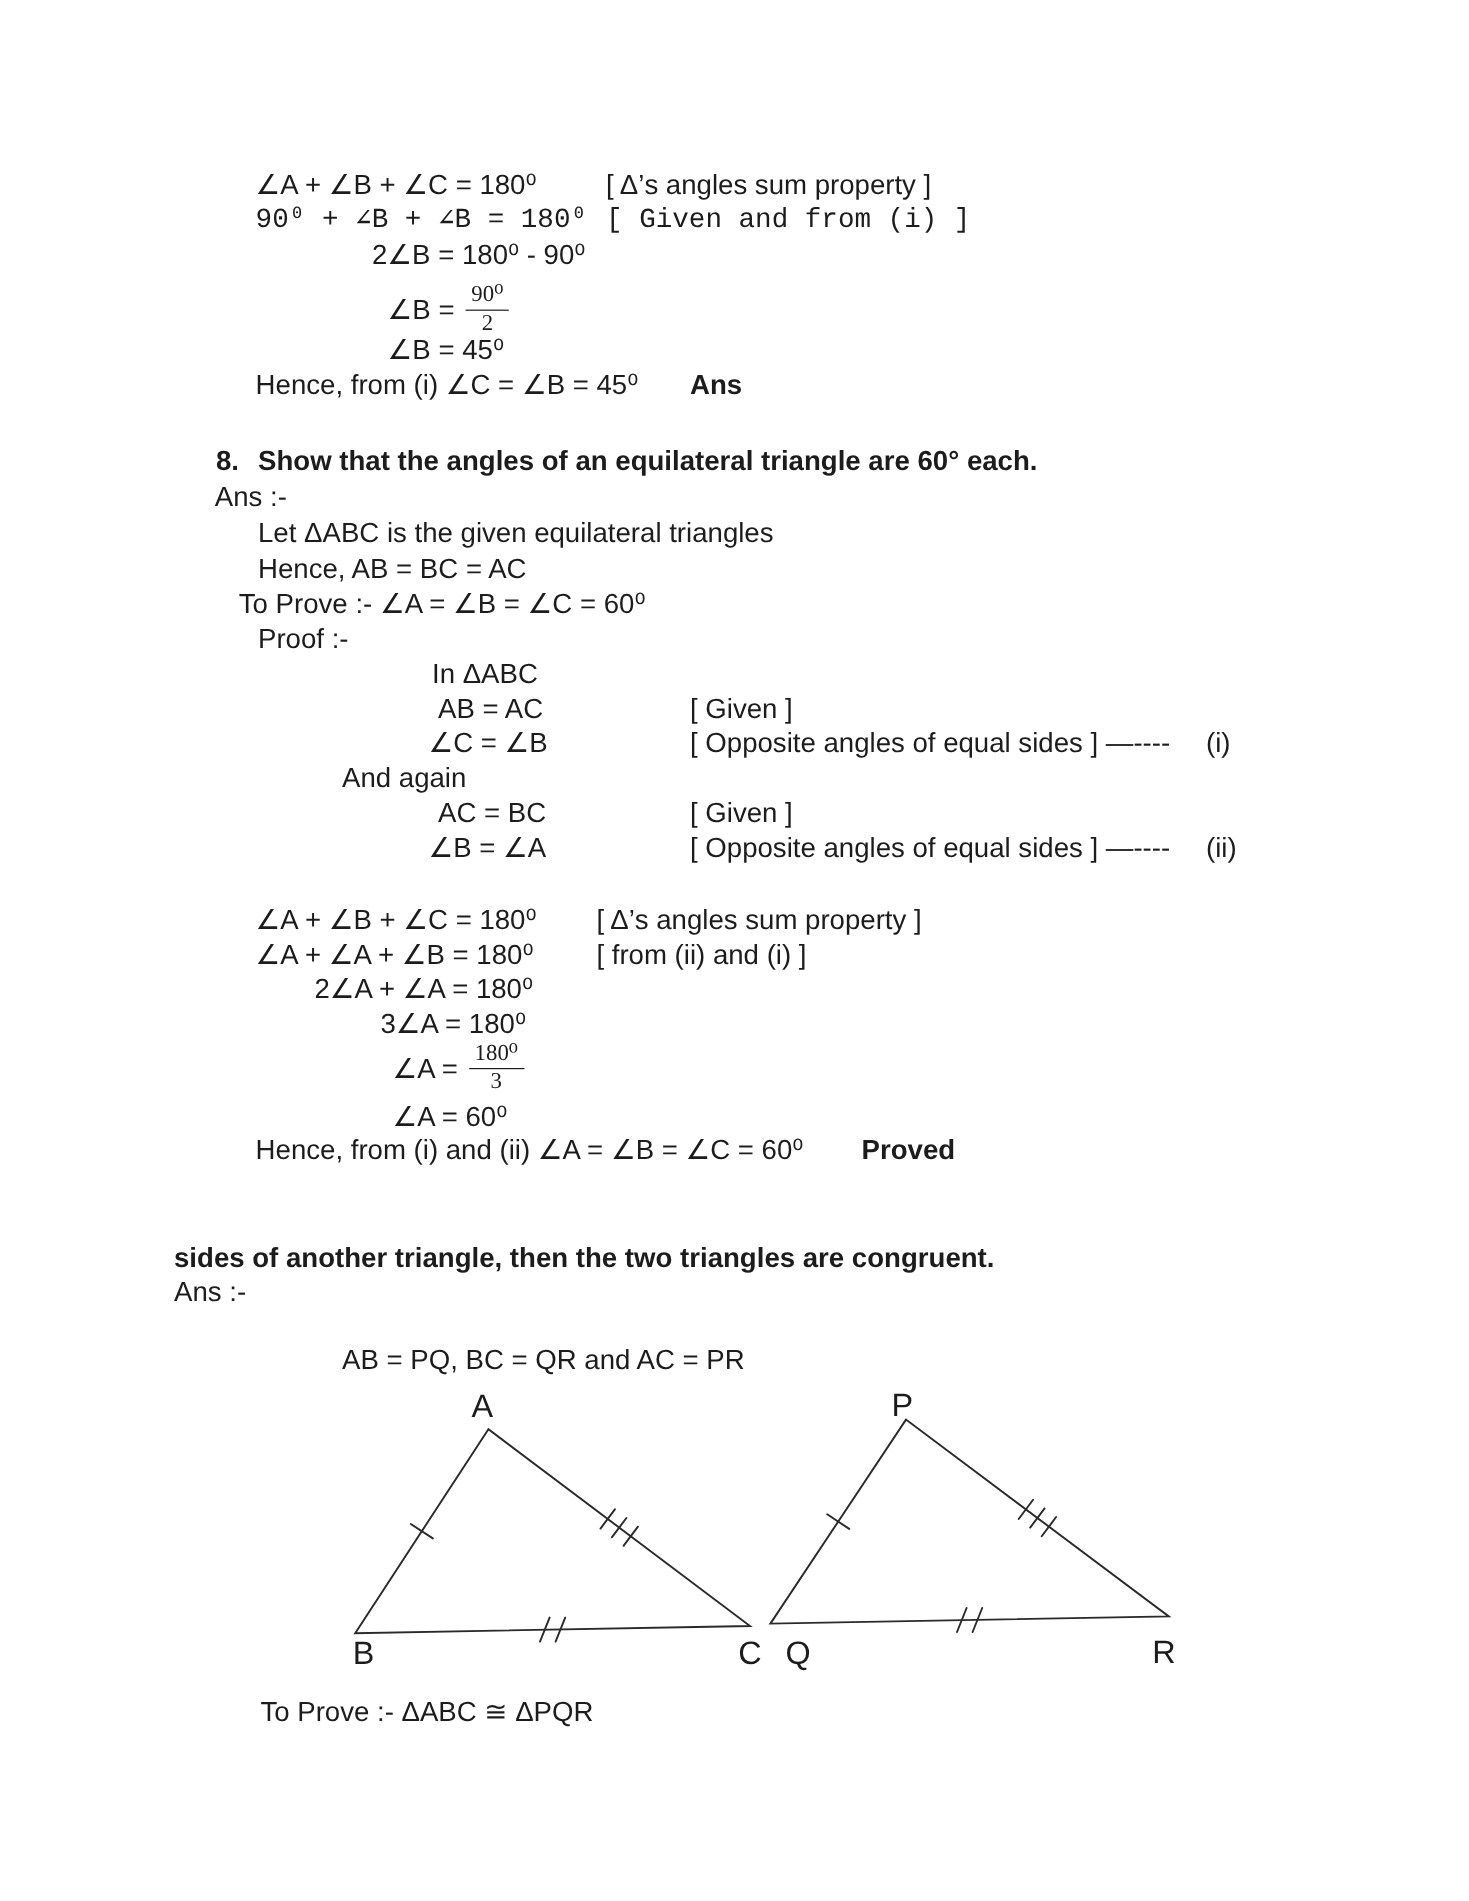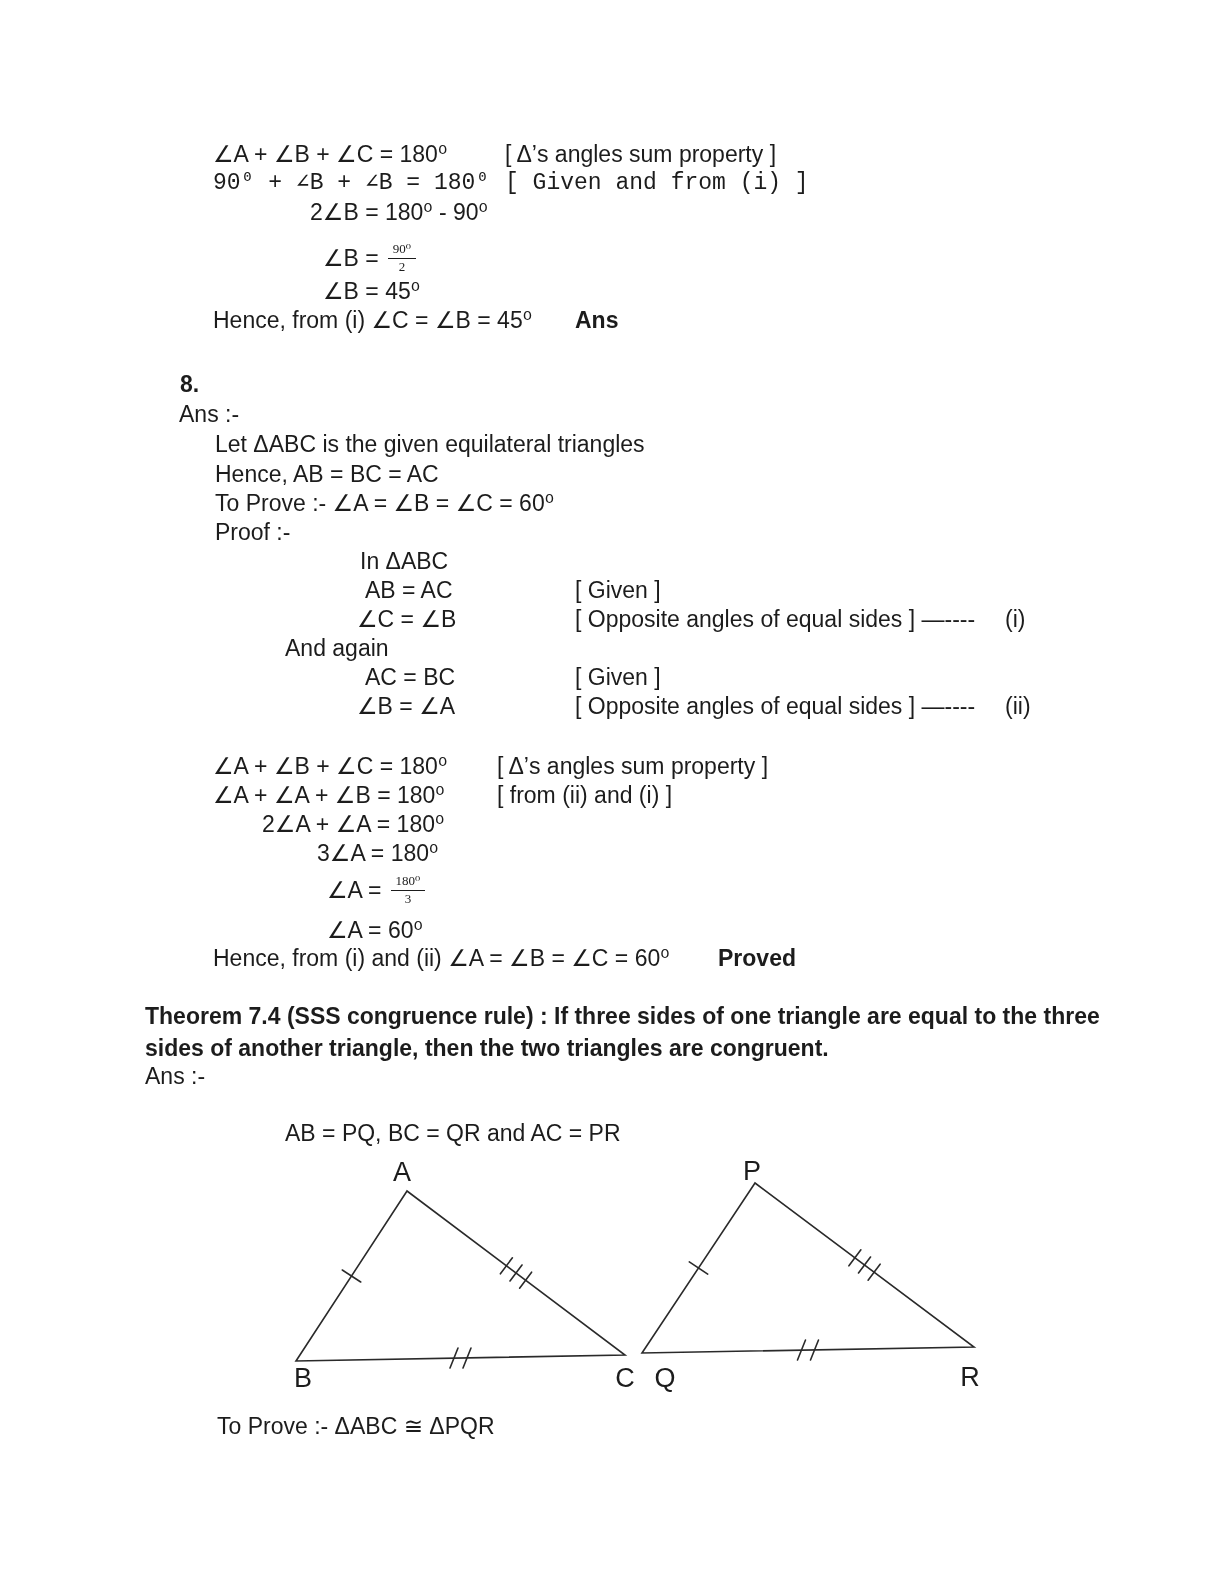--- a/index.html
+++ b/index.html
@@ -18,21 +18,21 @@
     white-space:nowrap;
   }
   .col{position:absolute;top:0;white-space:nowrap;}
   .bold{font-weight:bold;}
   .badge{font-weight:bold;}
   .fracline{display:flex;align-items:center;height:50px;}
   .fracline .prefix{margin-right:9px;}
   .frac{
     display:inline-block;text-align:center;
     font-family:"Liberation Serif","DejaVu Serif",serif;
-    font-size:13px;line-height:1.1;
+    font-size:19px;line-height:1.1;
   }
   .frac .num{display:block;padding:0 5px 1px;border-bottom:1.6px solid #1c1c1c;}
   .frac .den{display:block;padding-top:1px;}
   svg text{
     font-family:"Liberation Sans","DejaVu Sans",sans-serif;
     font-size:27px;fill:#1c1c1c;
   }
 </style>
 </head>
 <body>
@@ -59,24 +59,25 @@
   </div>
   <div class="line" style="left:323px;top:277px;">
     <span>∠B = 45⁰</span>
   </div>
   <div class="line" style="left:213px;top:306px;">
     <span>Hence, from (i) ∠C = ∠B = 45⁰</span>
     <span class="col badge" style="left:362px;">Ans</span>
   </div>
 
   <div class="line bold" style="left:180px;top:370px;">8.</div>
+  <div class="line bold" style="left:215px;top:370px;">Show that the angles of an equilateral triangle are 60° each.</div>
   <div class="line" style="left:179px;top:400px;">Ans :-</div>
   <div class="line" style="left:215px;top:430px;">Let ΔABC is the given equilateral triangles</div>
   <div class="line" style="left:215px;top:460px;">Hence, AB = BC = AC</div>
-  <div class="line" style="left:215px;top:489px;">To Prove :- ∠A = ∠B = ∠C = 60⁰</div>
+  <div class="line" style="left:199px;top:489px;">To Prove :- ∠A = ∠B = ∠C = 60⁰</div>
   <div class="line" style="left:215px;top:518px;">Proof :-</div>
 
   <div class="line" style="left:360px;top:547px;">In ΔABC</div>
   <div class="line" style="left:365px;top:576px;">
     <span>AB = AC</span>
     <span class="col" style="left:210px;">[ Given ]</span>
   </div>
   <div class="line" style="left:357px;top:605px;">
     <span>∠C = ∠B</span>
     <span class="col" style="left:218px;">[ Opposite angles of equal sides ] —----</span>
@@ -109,21 +110,20 @@
       <span class="num">180⁰</span>
       <span class="den">3</span>
     </span>
   </div>
   <div class="line" style="left:327px;top:916px;">∠A = 60⁰</div>
   <div class="line" style="left:213px;top:944px;">
     <span>Hence, from (i) and (ii) ∠A = ∠B = ∠C = 60⁰</span>
     <span class="col badge" style="left:505px;">Proved</span>
   </div>
 
-  <div class="line bold" style="left:145px;top:1002px;">Theorem 7.4 (SSS congruence rule) : If three sides of one triangle are equal to the three</div>
   <div class="line bold" style="left:145px;top:1034px;">sides of another triangle, then the two triangles are congruent.</div>
   <div class="line" style="left:145px;top:1062px;">Ans :-</div>
   <div class="line" style="left:285px;top:1119px;">AB = PQ, BC = QR and AC = PR</div>
 
   <svg style="position:absolute;left:0;top:1140px;" width="1224" height="270" viewBox="0 0 1224 270">
     <g stroke="#2a2a2a" stroke-width="1.6" fill="none" stroke-linecap="round">
 
       <path d="M407,51 L296,221 L625,215 Z"></path>
 
       <path d="M755,43 L642,213 L974,207 Z"></path>

